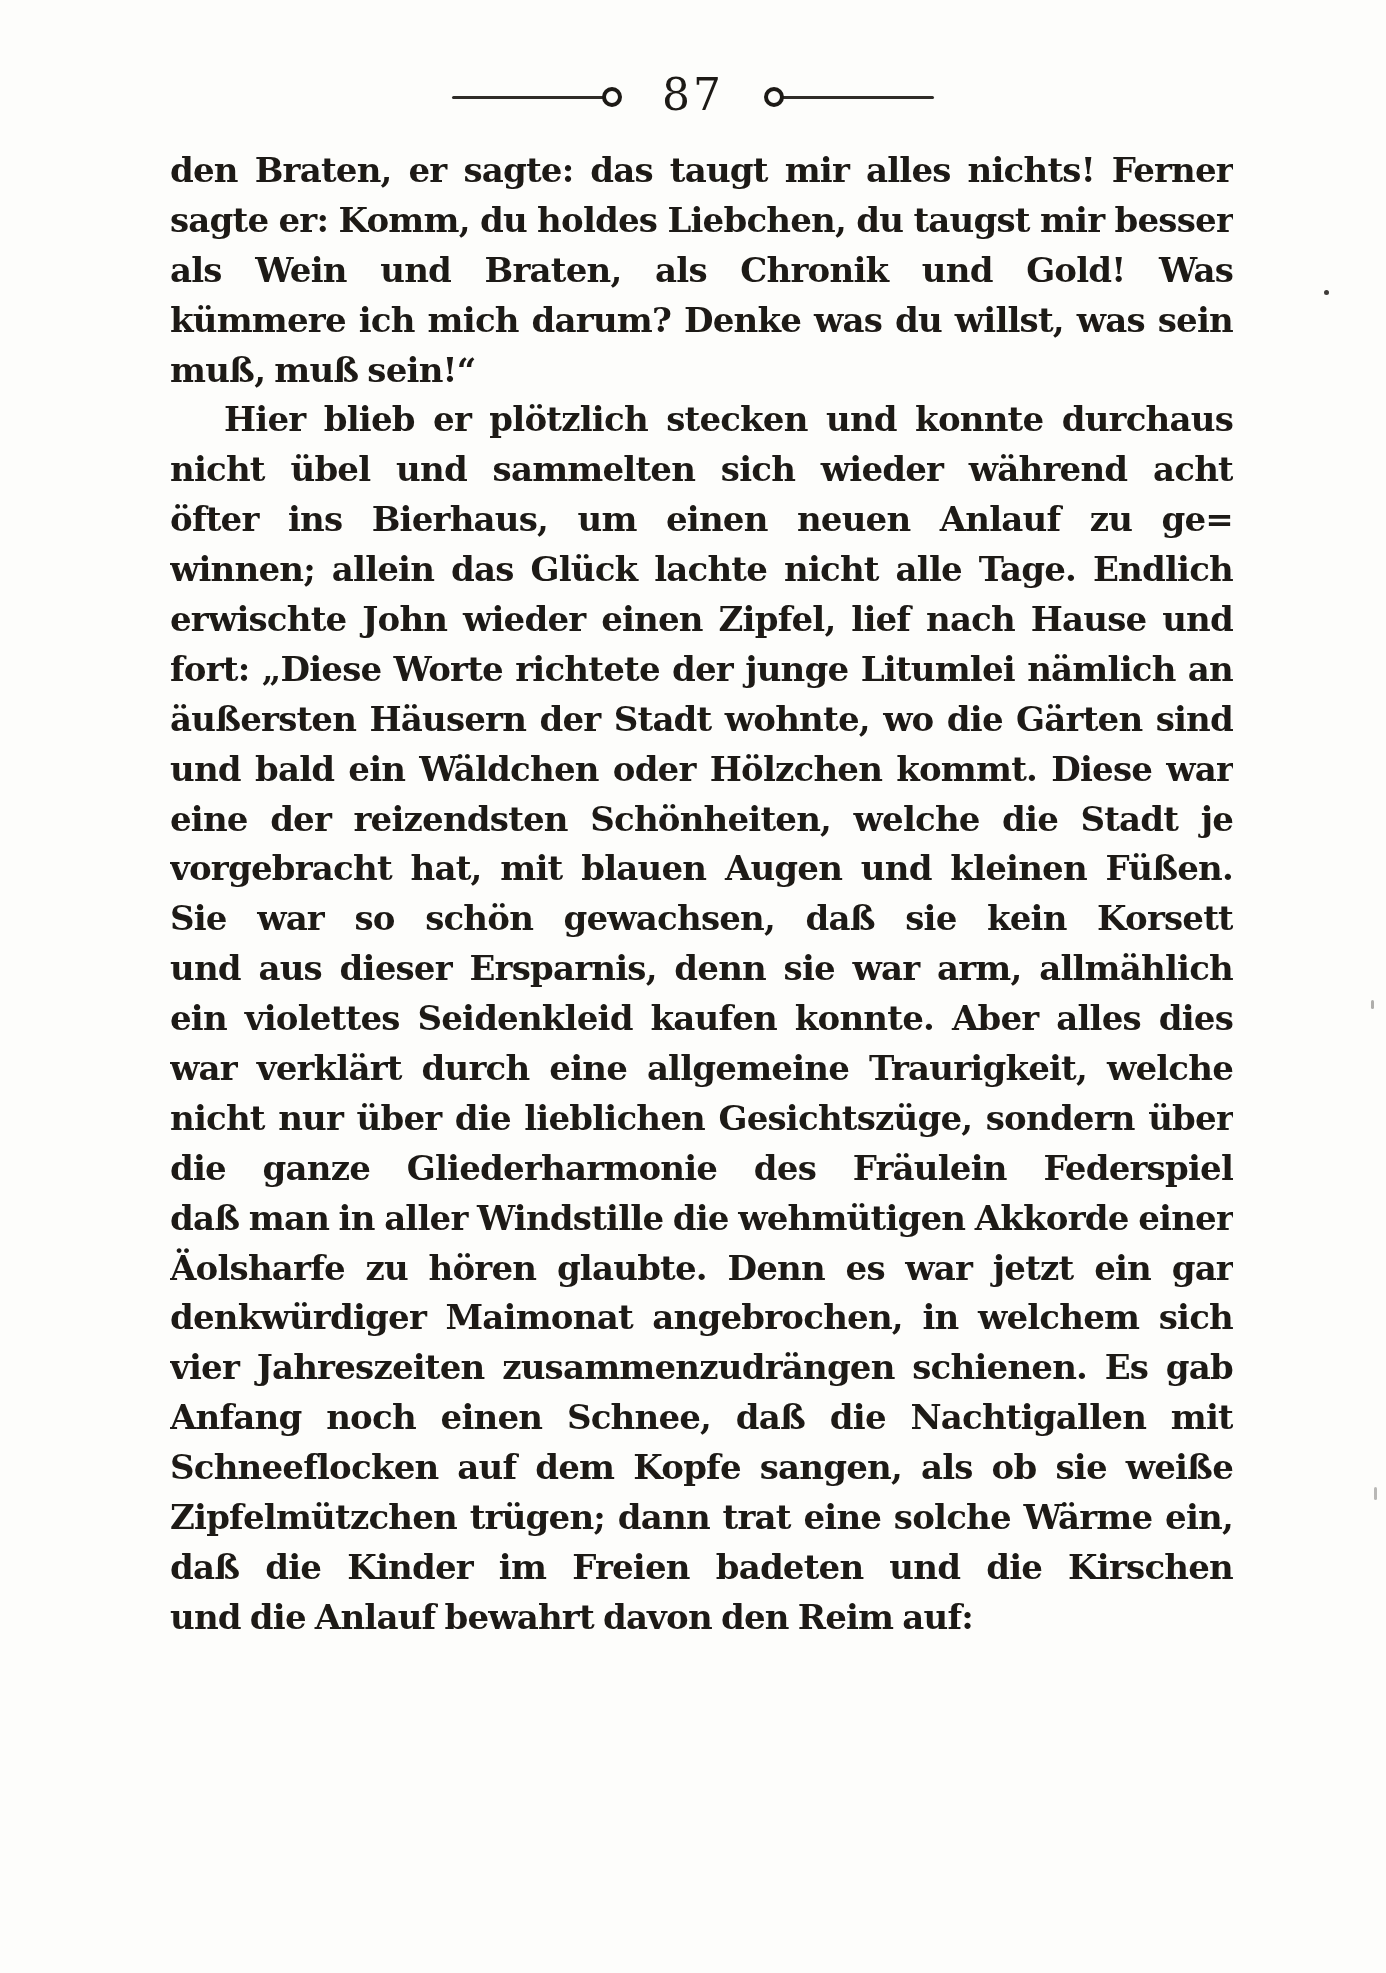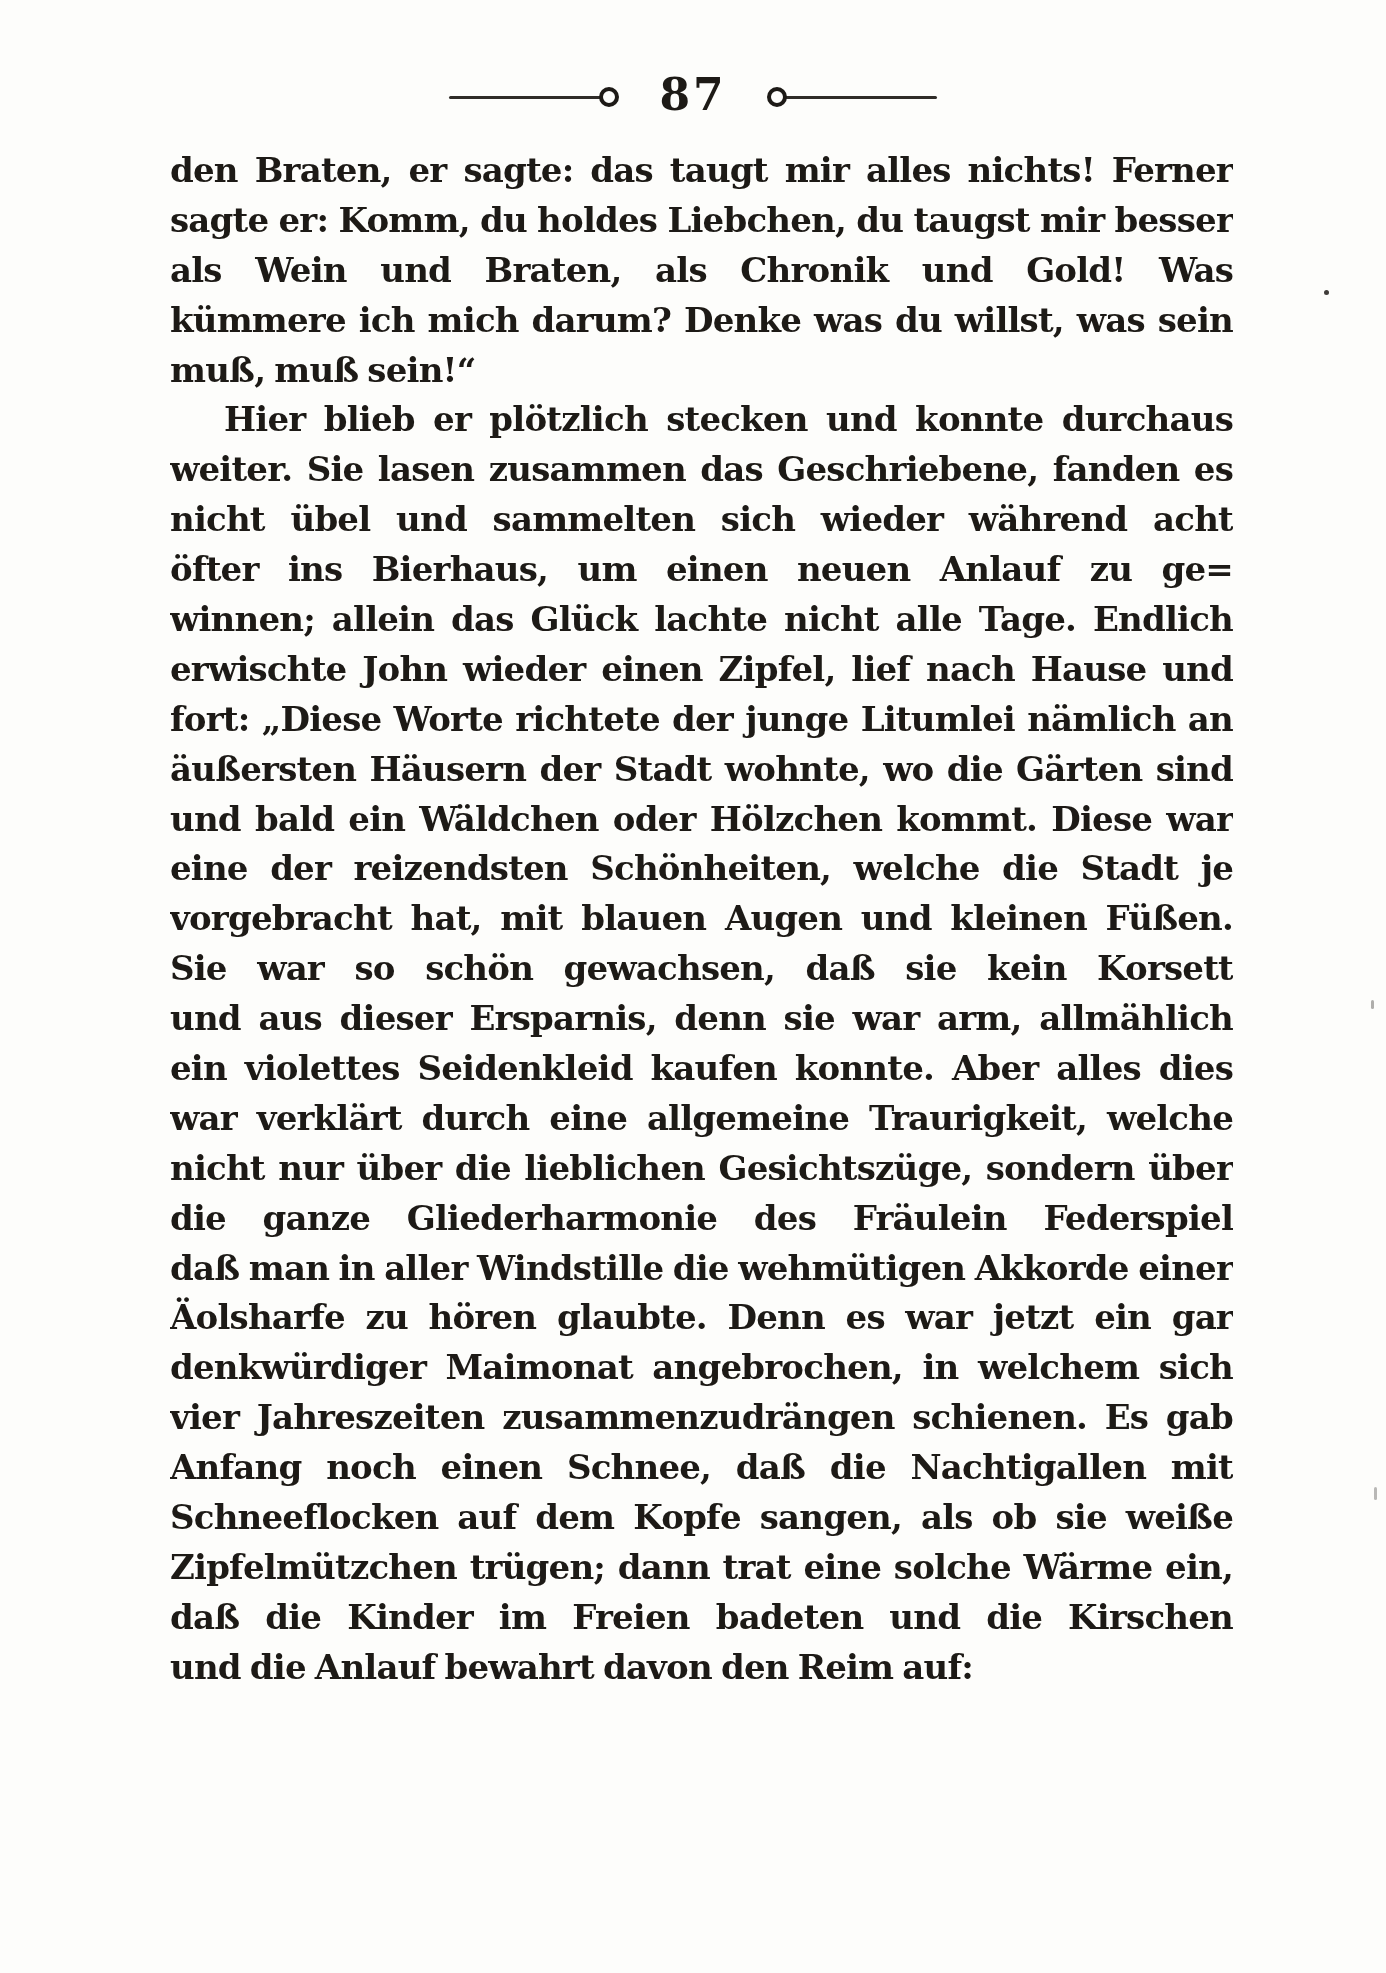--- a/index.html
+++ b/index.html
@@ -38,21 +38,21 @@
   .orn-circle{
     width:20px;height:20px;
     border:4px solid var(--ink);
     border-radius:50%;
     background:transparent;
   }
   .orn-left .orn-circle{margin-left:-2px;}
   .orn-right .orn-circle{margin-right:-2px;}
   .page-num{
     font-size:44px;
-    font-weight:700;
+    font-weight:400;
     letter-spacing:3px;
     line-height:1;
     transform:translateY(-2px);
   }
   
   .text-block{
     position:absolute;
     left:150px;
     top:146px;
     width:1063px;
@@ -103,21 +103,20 @@
   <main class="text-block">
       <div>
         <div class="line">den Braten, er sagte: das taugt mir alles nichts! Ferner</div>
         <div class="line">sagte er: Komm, du holdes Liebchen, du taugst mir besser</div>
         <div class="line">als Wein und Braten, als Chronik und Gold! Was</div>
         <div class="line">kümmere ich mich darum? Denke was du willst, was sein</div>
         <div class="line para-end">muß, muß sein!“</div>
       </div>
       <div>
         <div class="line indent">Hier blieb er plötzlich stecken und konnte durchaus nicht</div>
-        <div class="line">weiter. Sie lasen zusammen das Geschriebene, fanden es</div>
         <div class="line">nicht übel und sammelten sich wieder während acht Tagen,</div>
         <div class="line">öfter ins Bierhaus, um einen neuen Anlauf zu ge=</div>
         <div class="line">winnen; allein das Glück lachte nicht alle Tage. Endlich</div>
         <div class="line">erwischte John wieder einen Zipfel, lief nach Hause und fuhr</div>
         <div class="line">fort: „Diese Worte richtete der junge Litumlei nämlich an</div>
         <div class="line">äußersten Häusern der Stadt wohnte, wo die Gärten sind</div>
         <div class="line">und bald ein Wäldchen oder Hölzchen kommt. Diese war</div>
         <div class="line">eine der reizendsten Schönheiten, welche die Stadt je her=</div>
         <div class="line">vorgebracht hat, mit blauen Augen und kleinen Füßen.</div>
         <div class="line">Sie war so schön gewachsen, daß sie kein Korsett brauchte</div>

